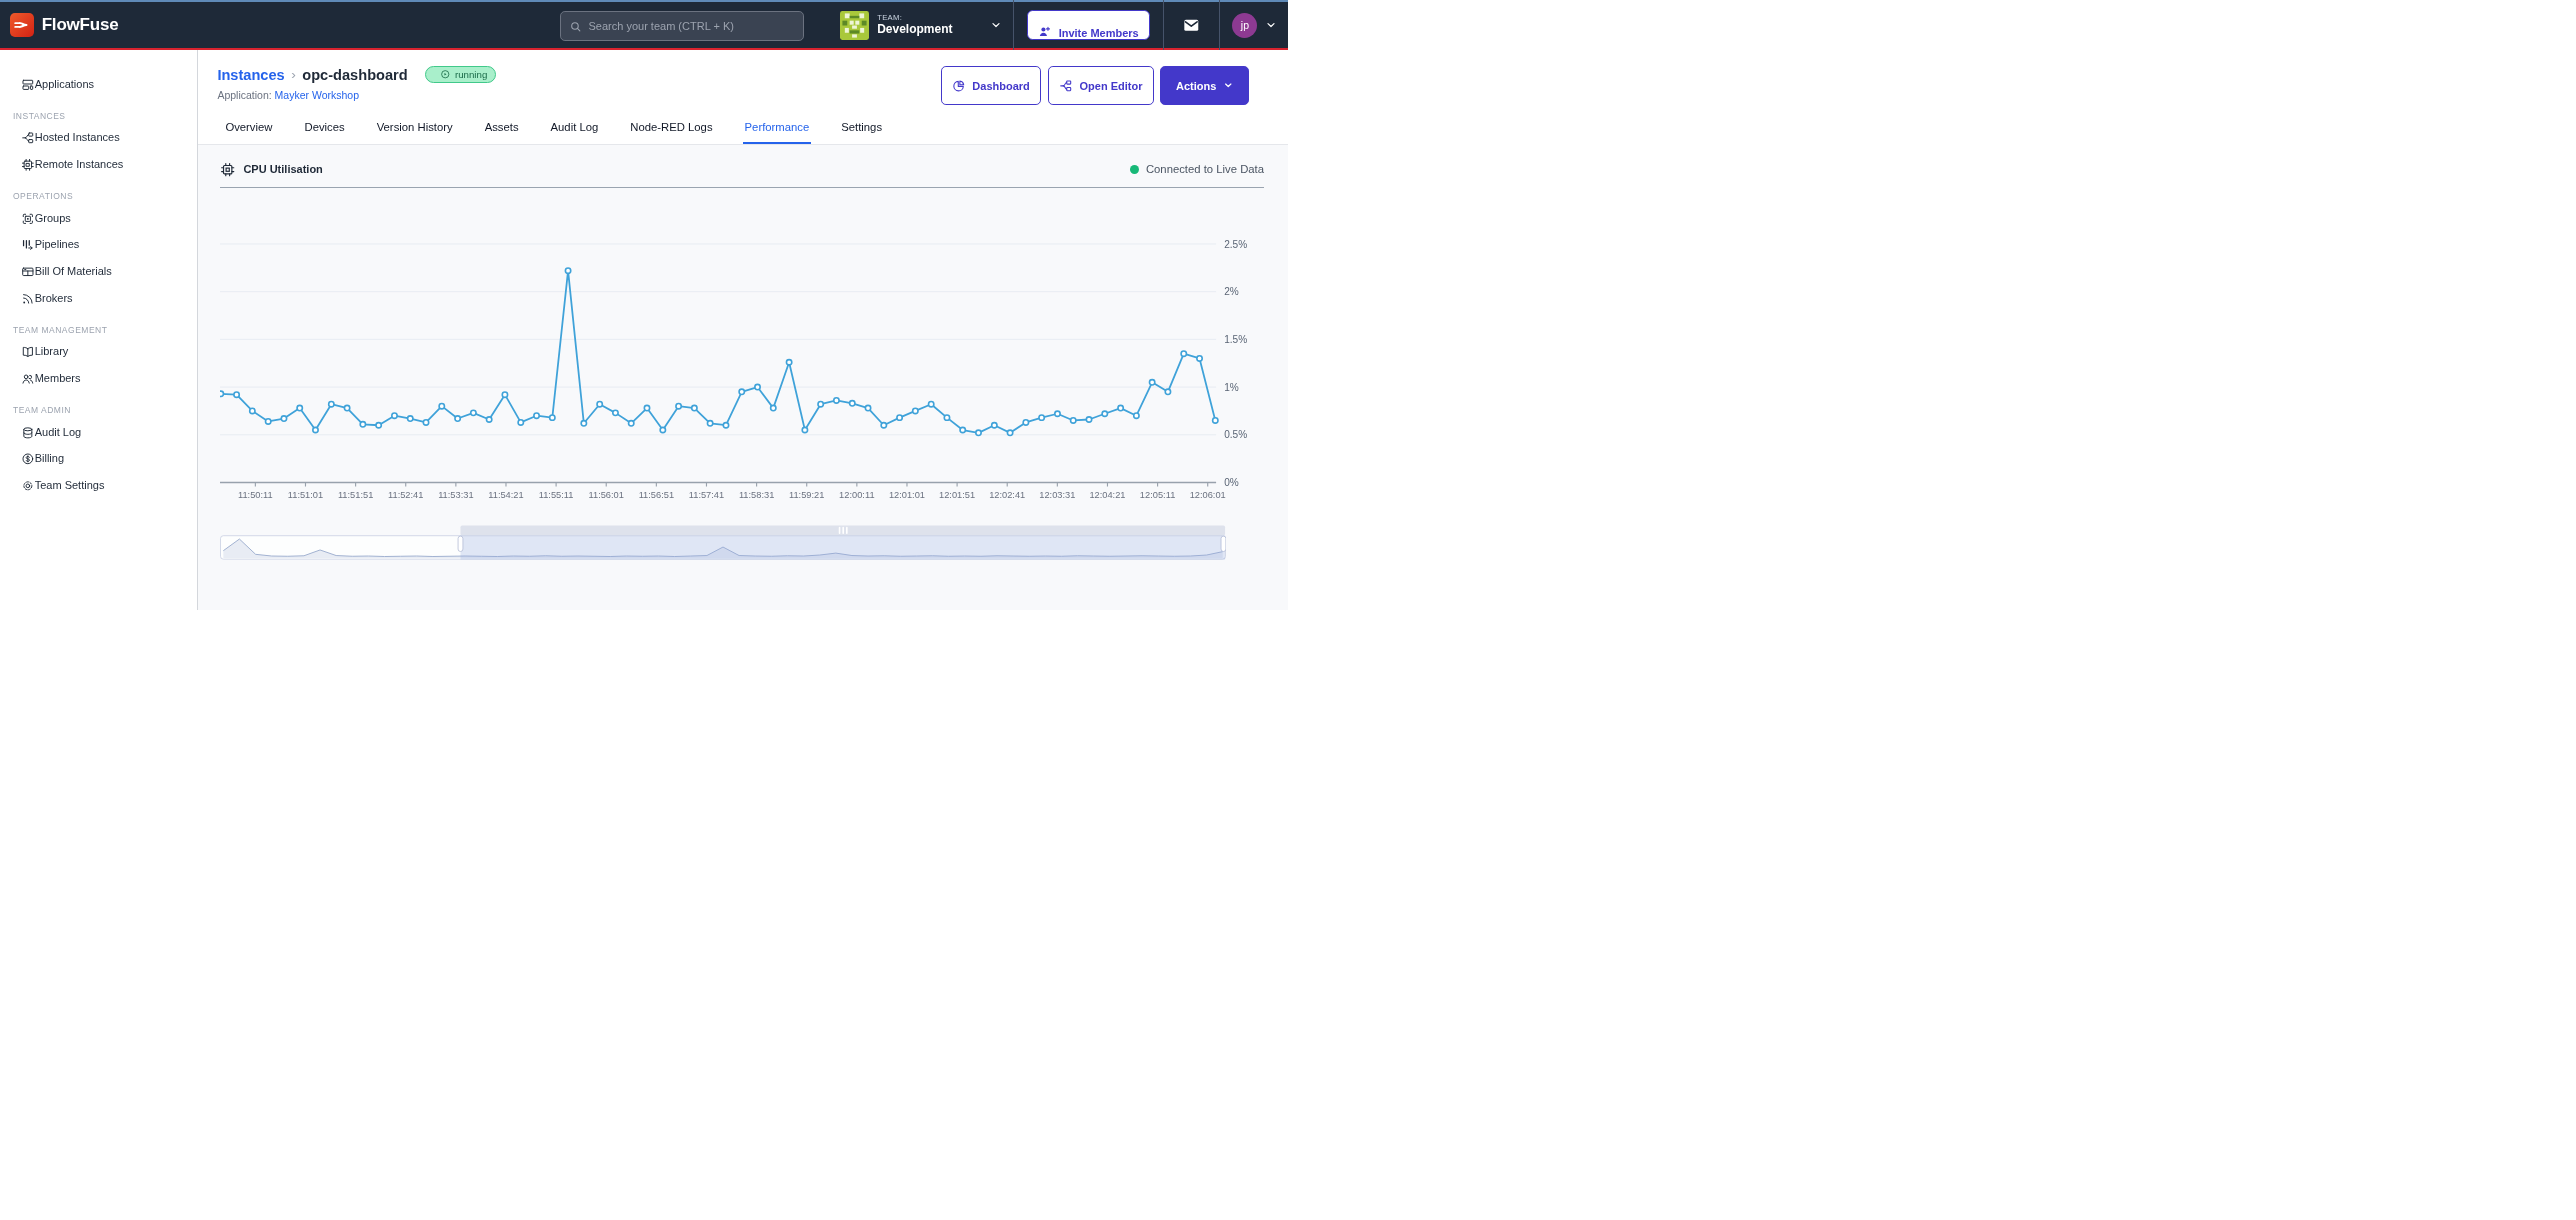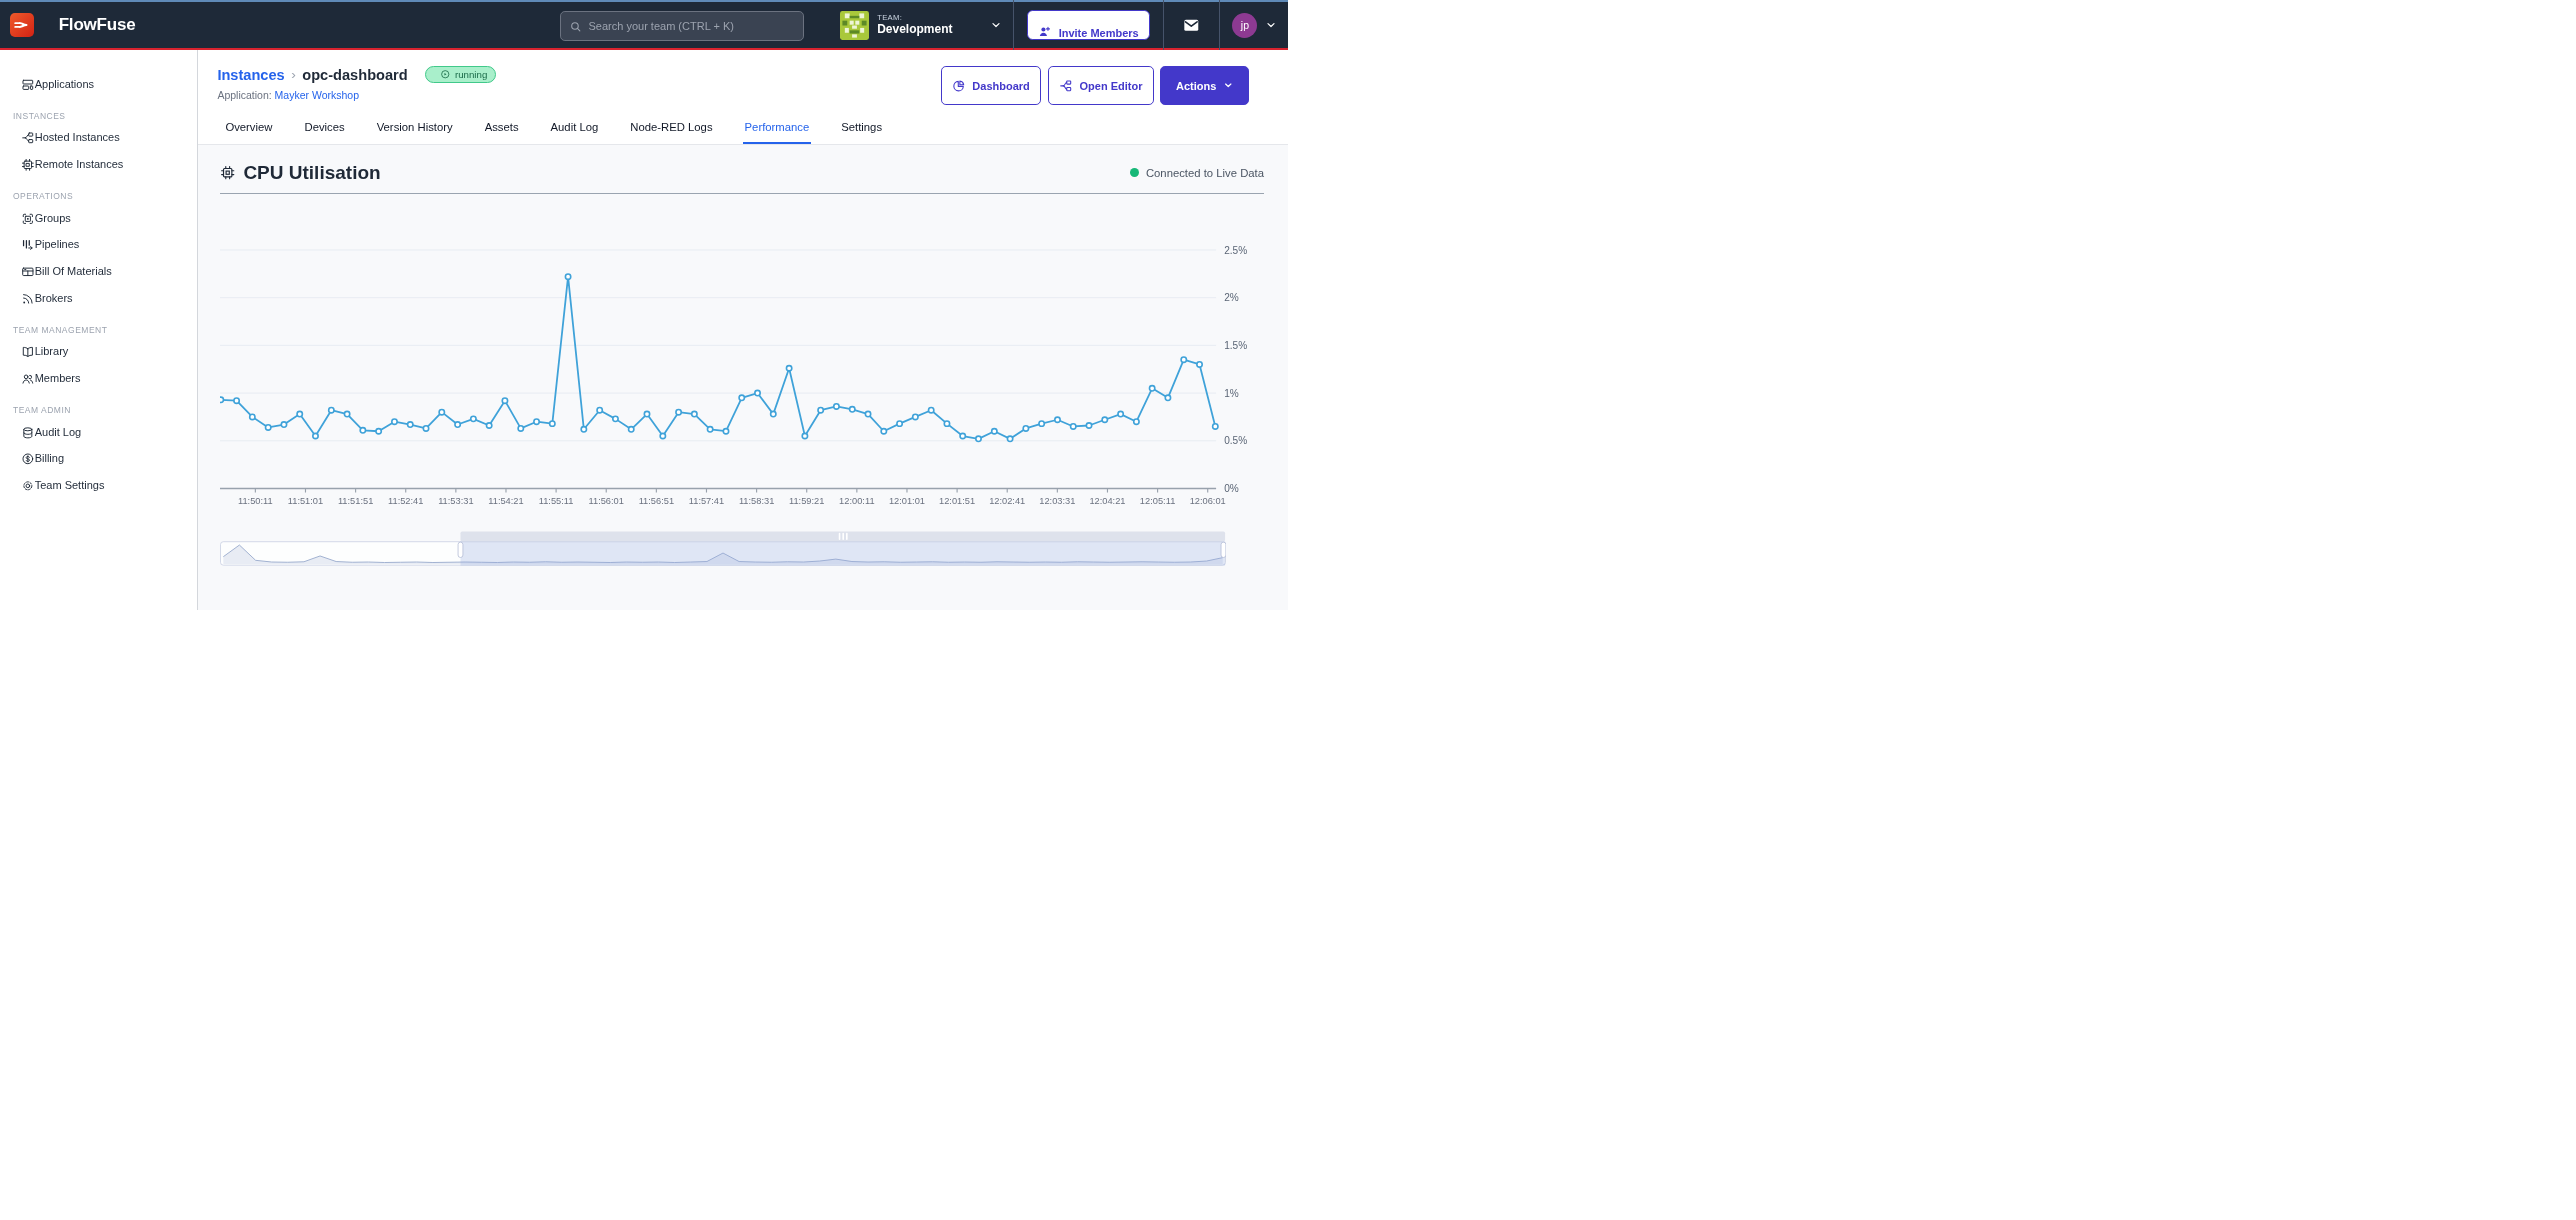--- a/index.html
+++ b/index.html
@@ -3,21 +3,21 @@
 <meta charset="utf-8">
 <style>
   * { margin:0; padding:0; box-sizing:border-box; }
   html,body { overflow:hidden; background:#fff; }
   body { font-family:"Liberation Sans","DejaVu Sans",sans-serif; width:1288px; height:610px; color:#1f2937; }
   .page { width:1288px; height:610px; display:flex; flex-direction:column; }
 
   
   .navbar { height:50px; background:#1e2938; border-top:2.4px solid #5f8ab8; border-bottom:2.4px solid #d9232f;
             display:flex; align-items:center; position:relative; flex:0 0 auto; }
-  .brand { display:flex; align-items:center; gap:25px; margin-left:9.7px; cursor:pointer; }
+  .brand { display:flex; align-items:center; gap:8px; margin-left:9.7px; cursor:pointer; }
   .brand-logo { width:24px; height:24px; border-radius:4.9px; background:linear-gradient(135deg,#ef5a2b,#d32214);
                 display:flex; align-items:center; justify-content:center; }
   .brand-logo svg { width:18px; height:18px; }
   .brand-name { color:#fff; font-size:17px; font-weight:700; letter-spacing:-0.2px; }
   .searchbox { position:absolute; left:560px; top:9px; width:244px; height:30px; background:#3a4352;
                border:0.8px solid #6b7280; border-radius:4.9px; display:flex; align-items:center; padding:0 8px; gap:6.5px; }
   .searchbox svg { width:13px; height:13px; color:#9ca3af; flex:0 0 auto; }
   .searchbox input { background:transparent; border:none; outline:none; color:#d6dbe3; font-size:11px; width:100%;
                      font-family:inherit; }
   .searchbox input::placeholder { color:#9ca3af; }
@@ -69,21 +69,21 @@
   .btn-solid svg { width:10.5px; height:10.5px; }
   .tabs { display:flex; gap:32px; margin:16px 0 0 8px; }
   .tab { font-size:11.3px; color:#111827; padding-bottom:10.5px; position:relative; cursor:pointer; white-space:nowrap; }
   .tab.active { color:#2563eb; }
   .tab.active::after { content:''; position:absolute; left:-1.6px; right:-1.6px; bottom:-0.8px; height:2.4px; background:#2563eb; }
 
   
   .panel { flex:1; padding:0 24px 0 22px; overflow:hidden; }
   .panel-head { display:flex; justify-content:space-between; align-items:center; padding:17px 0 9.7px 0;
                 border-bottom:1.2px solid #9aa4b0; }
-  .panel-title { display:flex; align-items:center; gap:8px; font-size:19px; font-weight:700; color:#1f2937; }
+  .panel-title { display:flex; align-items:center; gap:8px; font-size:11px; font-weight:700; color:#1f2937; }
   .panel-title svg { width:15.4px; height:15.4px; }
   .live { display:flex; align-items:center; gap:6.5px; font-size:11.3px; color:#4b5563; }
   .live .dot { width:9px; height:9px; border-radius:50%; background:#17b877; }
   #chart { display:block; margin-top:13px; }
   #brush { display:block; margin-top:22px; cursor:ew-resize; }
 </style>
 </head>
 <body>
 
 <div class="page">

